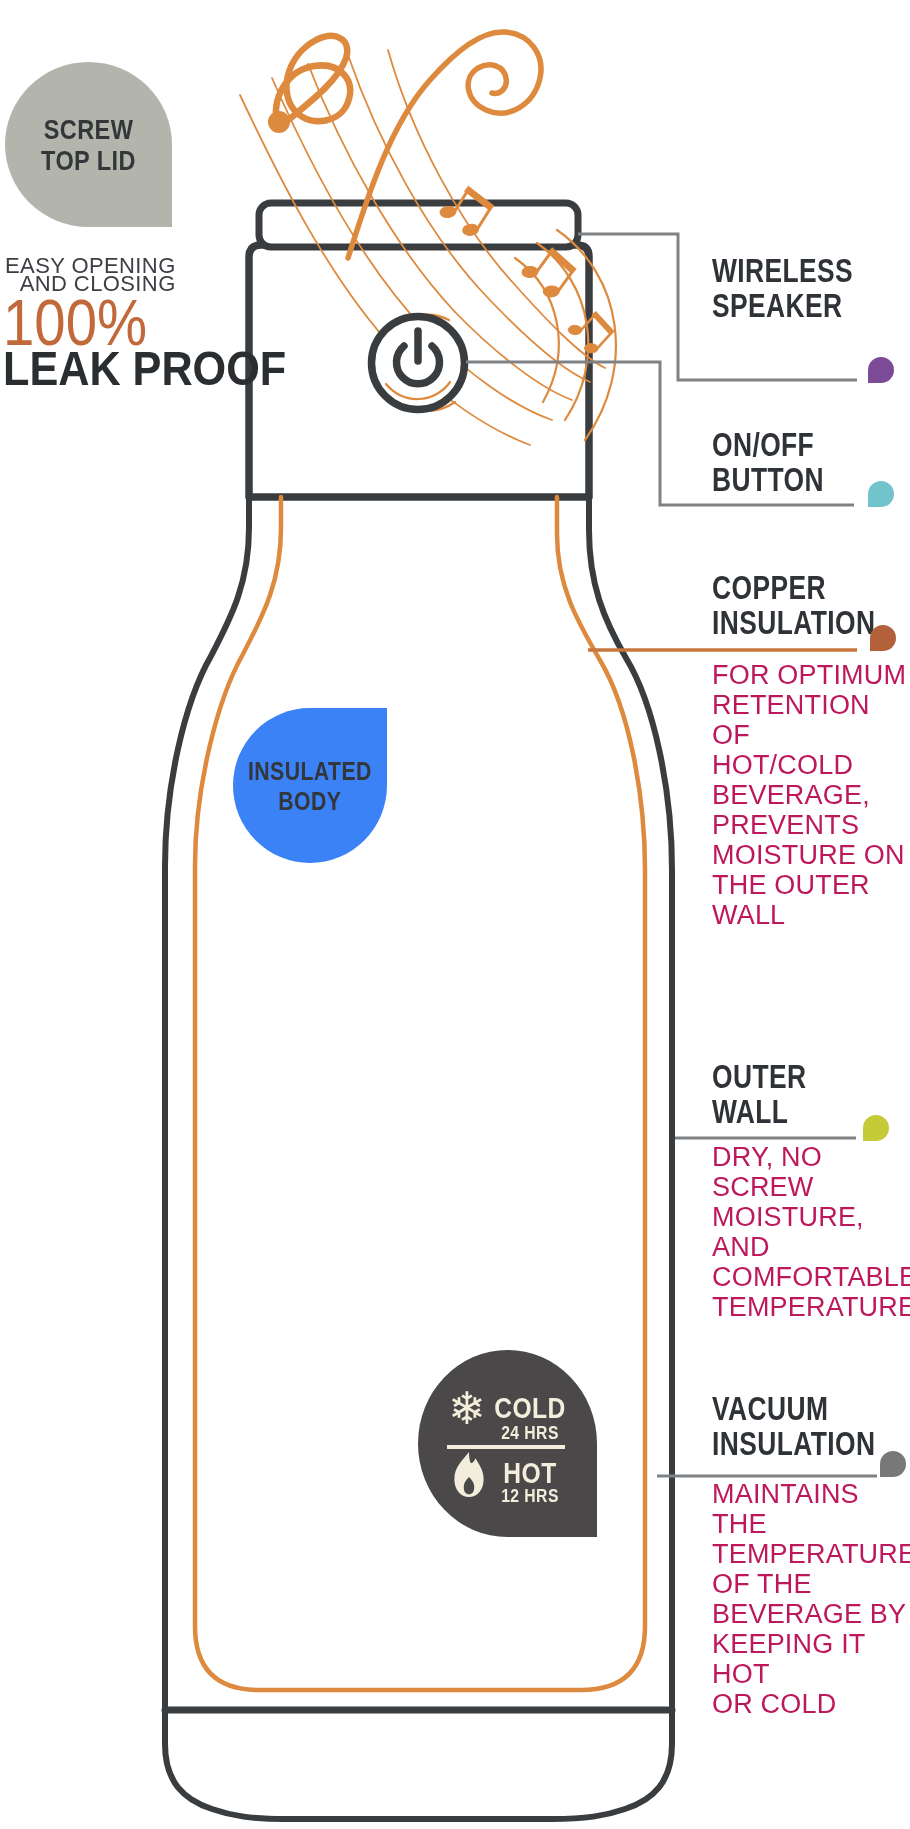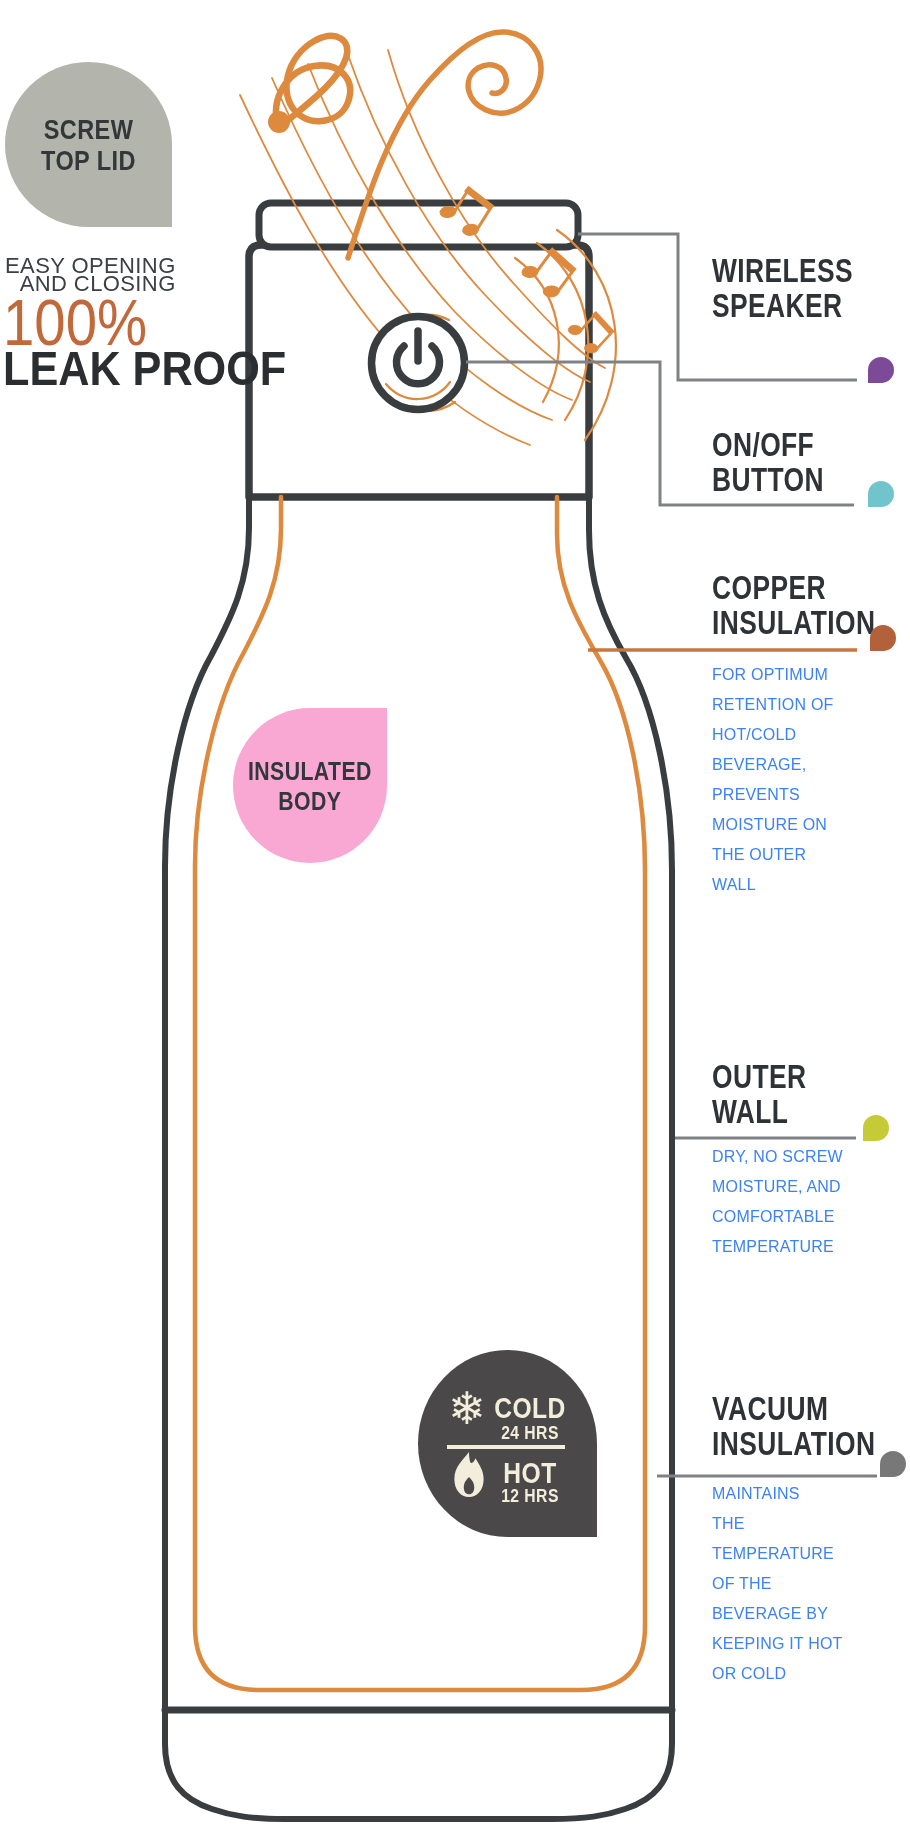--- a/index.html
+++ b/index.html
@@ -13,28 +13,28 @@
     border-radius:50% 50% 0 50%;display:flex;align-items:center;justify-content:center;}
   .bubble-screw .txt{font-weight:700;font-size:28px;line-height:31px;color:#34373a;
     text-align:center;white-space:pre-line;transform:scaleX(0.84);letter-spacing:.5px;}
   .subtitle{left:5px;top:257px;font-size:22px;line-height:18px;color:#3c4044;
     letter-spacing:.4px;white-space:pre-line;text-align:right;}
   .percent{left:3px;top:294px;font-size:64px;line-height:58px;color:#c2693c;
     transform:scaleX(0.88);transform-origin:left top;}
   .leak{left:3px;top:346px;font-size:48px;line-height:46px;font-weight:700;color:#2b2e31;
     transform:scaleX(0.9);transform-origin:left top;letter-spacing:0;}
   
-  .bubble-body{left:233px;top:708px;width:154px;height:155px;background:#f9a8d4;
+  .bubble-body{left:233px;top:708px;width:154px;height:155px;background:#3b82f6;
     border-radius:50% 0 50% 50%;display:flex;align-items:center;justify-content:center;}
   .bubble-body .txt{font-weight:700;font-size:25px;line-height:30px;color:#33363a;
     text-align:center;white-space:pre-line;transform:scaleX(0.85);letter-spacing:.5px;}
   
   .callout-title{left:712px;font-weight:700;font-size:33px;line-height:35px;color:#2f3337;
     white-space:pre-line;transform:scaleX(0.8);transform-origin:left top;letter-spacing:.5px;}
-  .callout-desc{left:712px;font-size:16px;line-height:30px;color:#3b82f6;
+  .callout-desc{left:712px;font-size:27px;line-height:30px;color:#be185d;
     white-space:pre-line;letter-spacing:.2px;}
   #t0{top:253px}#t1{top:427px}#t2{top:570px}#t3{top:1059px}#t4{top:1391px}
   #d2{top:660px}#d3{top:1142px}#d4{top:1479px}
   .dot{position:absolute;width:26px;height:26px;border-radius:50% 50% 50% 0;}
   #dot0{left:868px;top:357px}#dot1{left:868px;top:481px}#dot2{left:870px;top:625px}
   #dot3{left:863px;top:1115px}#dot4{left:880px;top:1451px}
   
   .badge{left:418px;top:1350px;width:179px;height:187px;background:#4b4849;
     border-radius:50% 50% 0 50%;}
   .badge .snow{position:absolute;left:22px;top:34px;width:54px;text-align:center;

